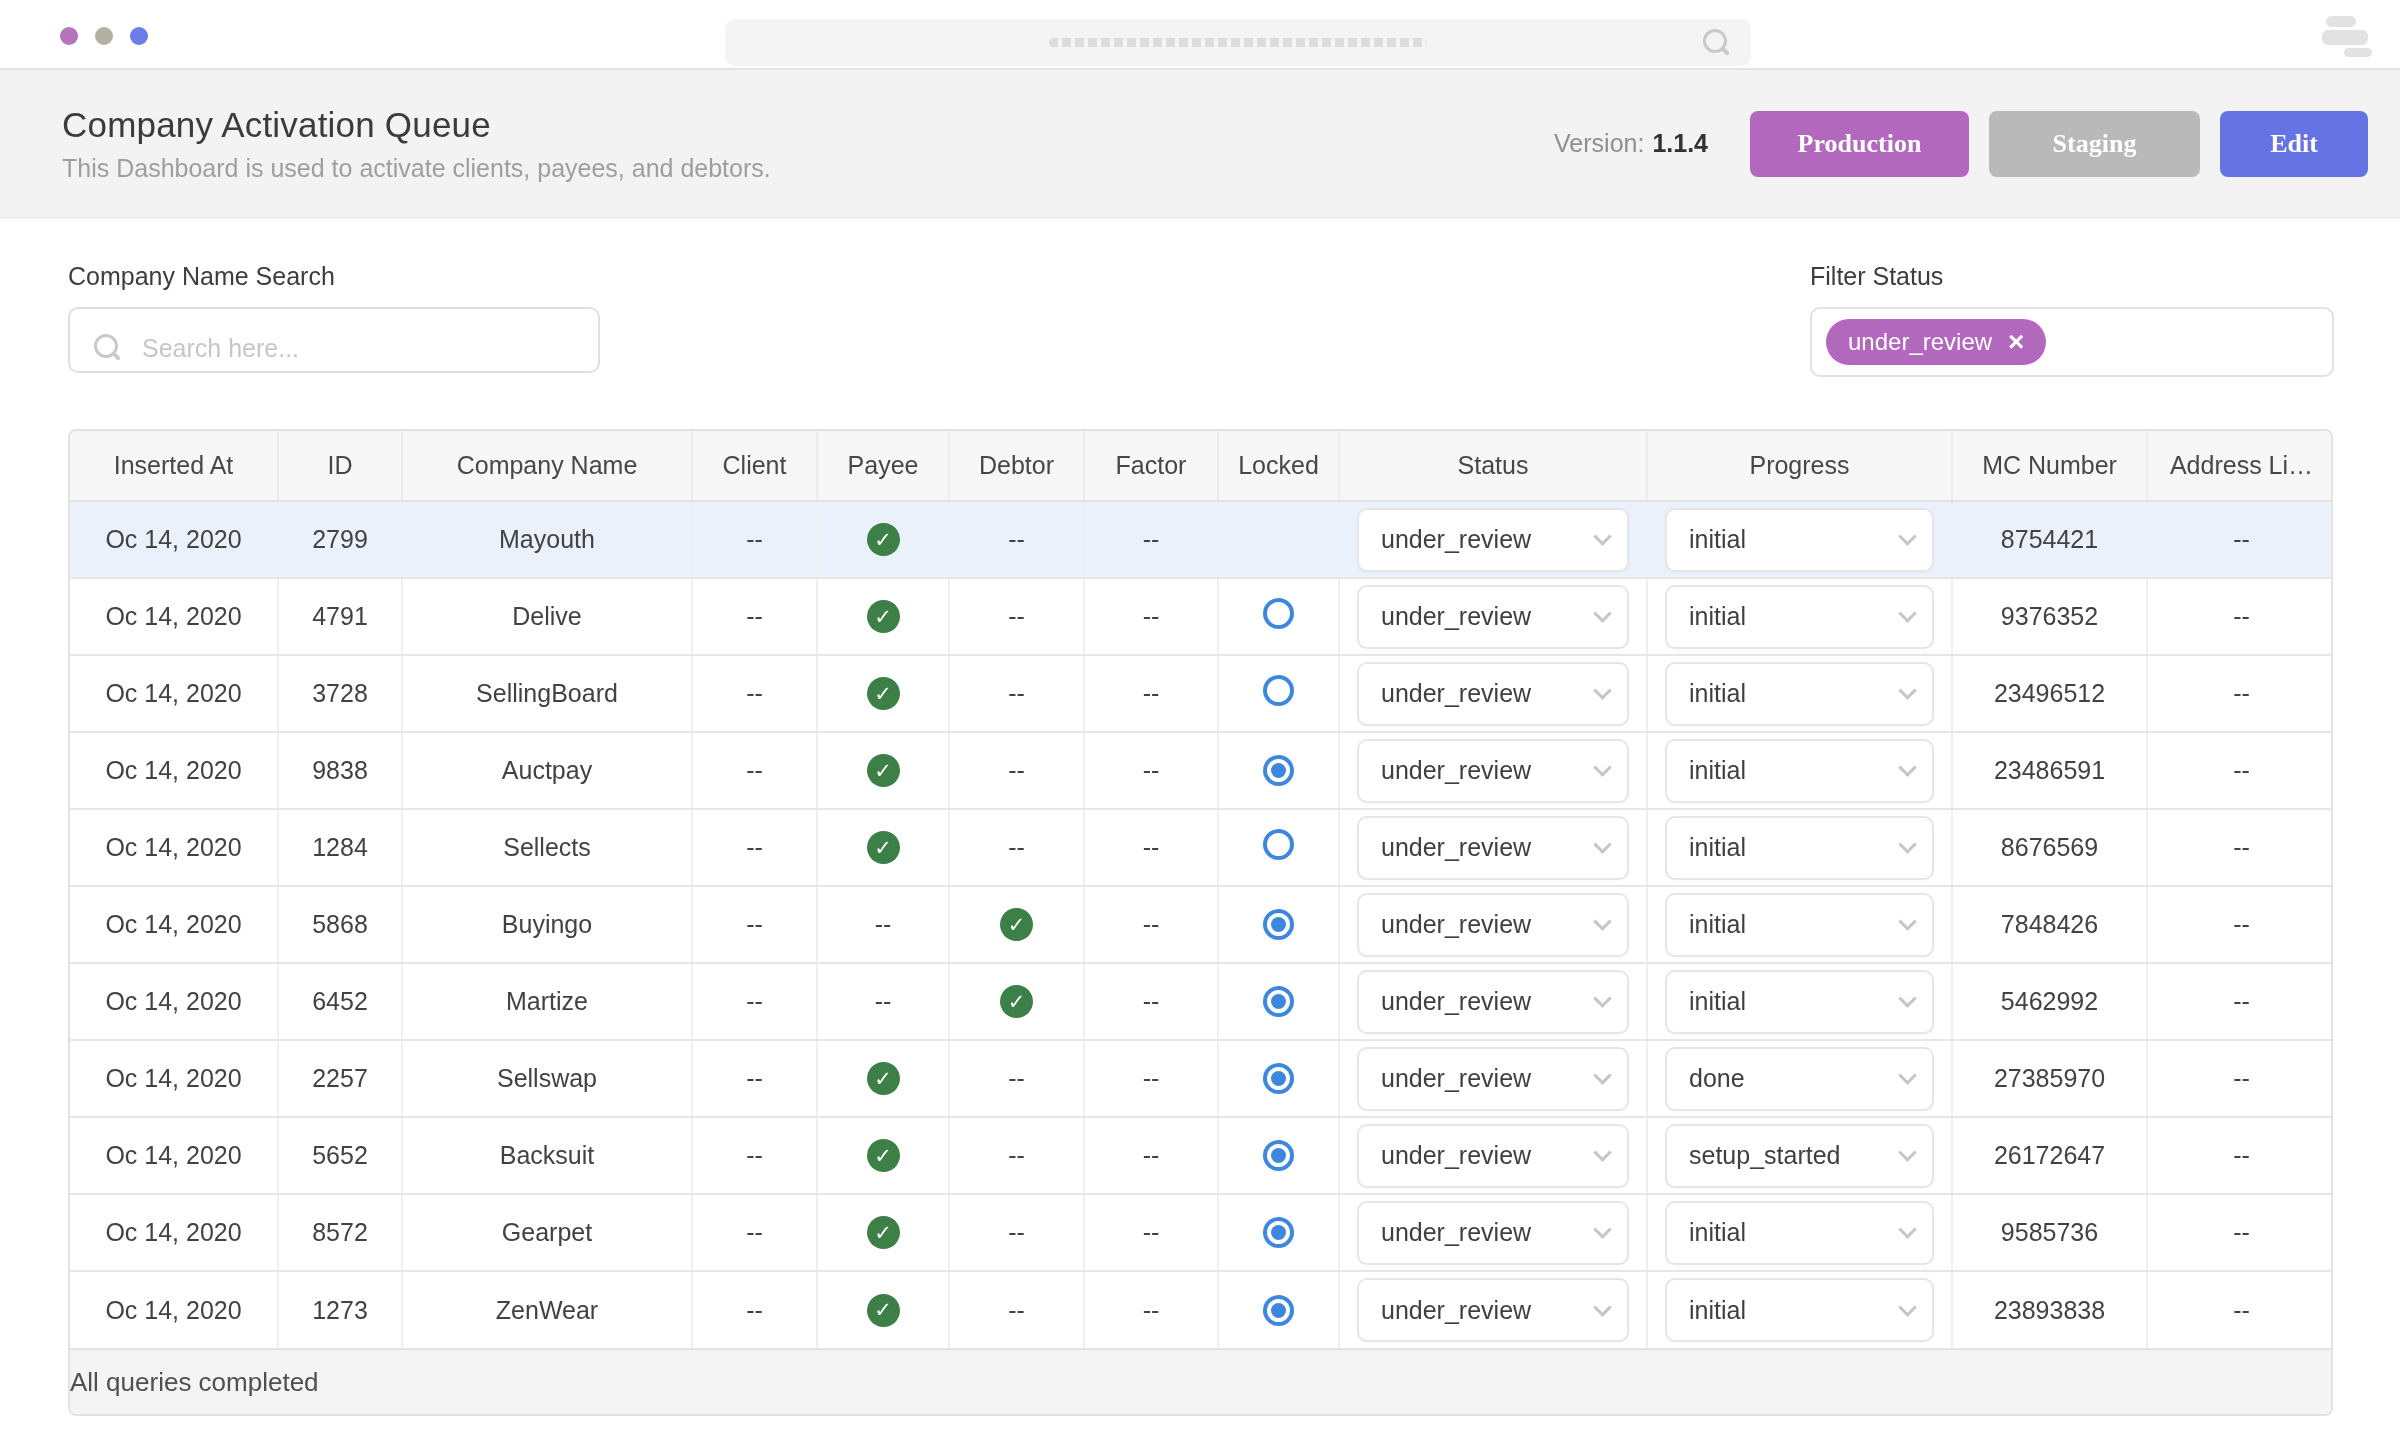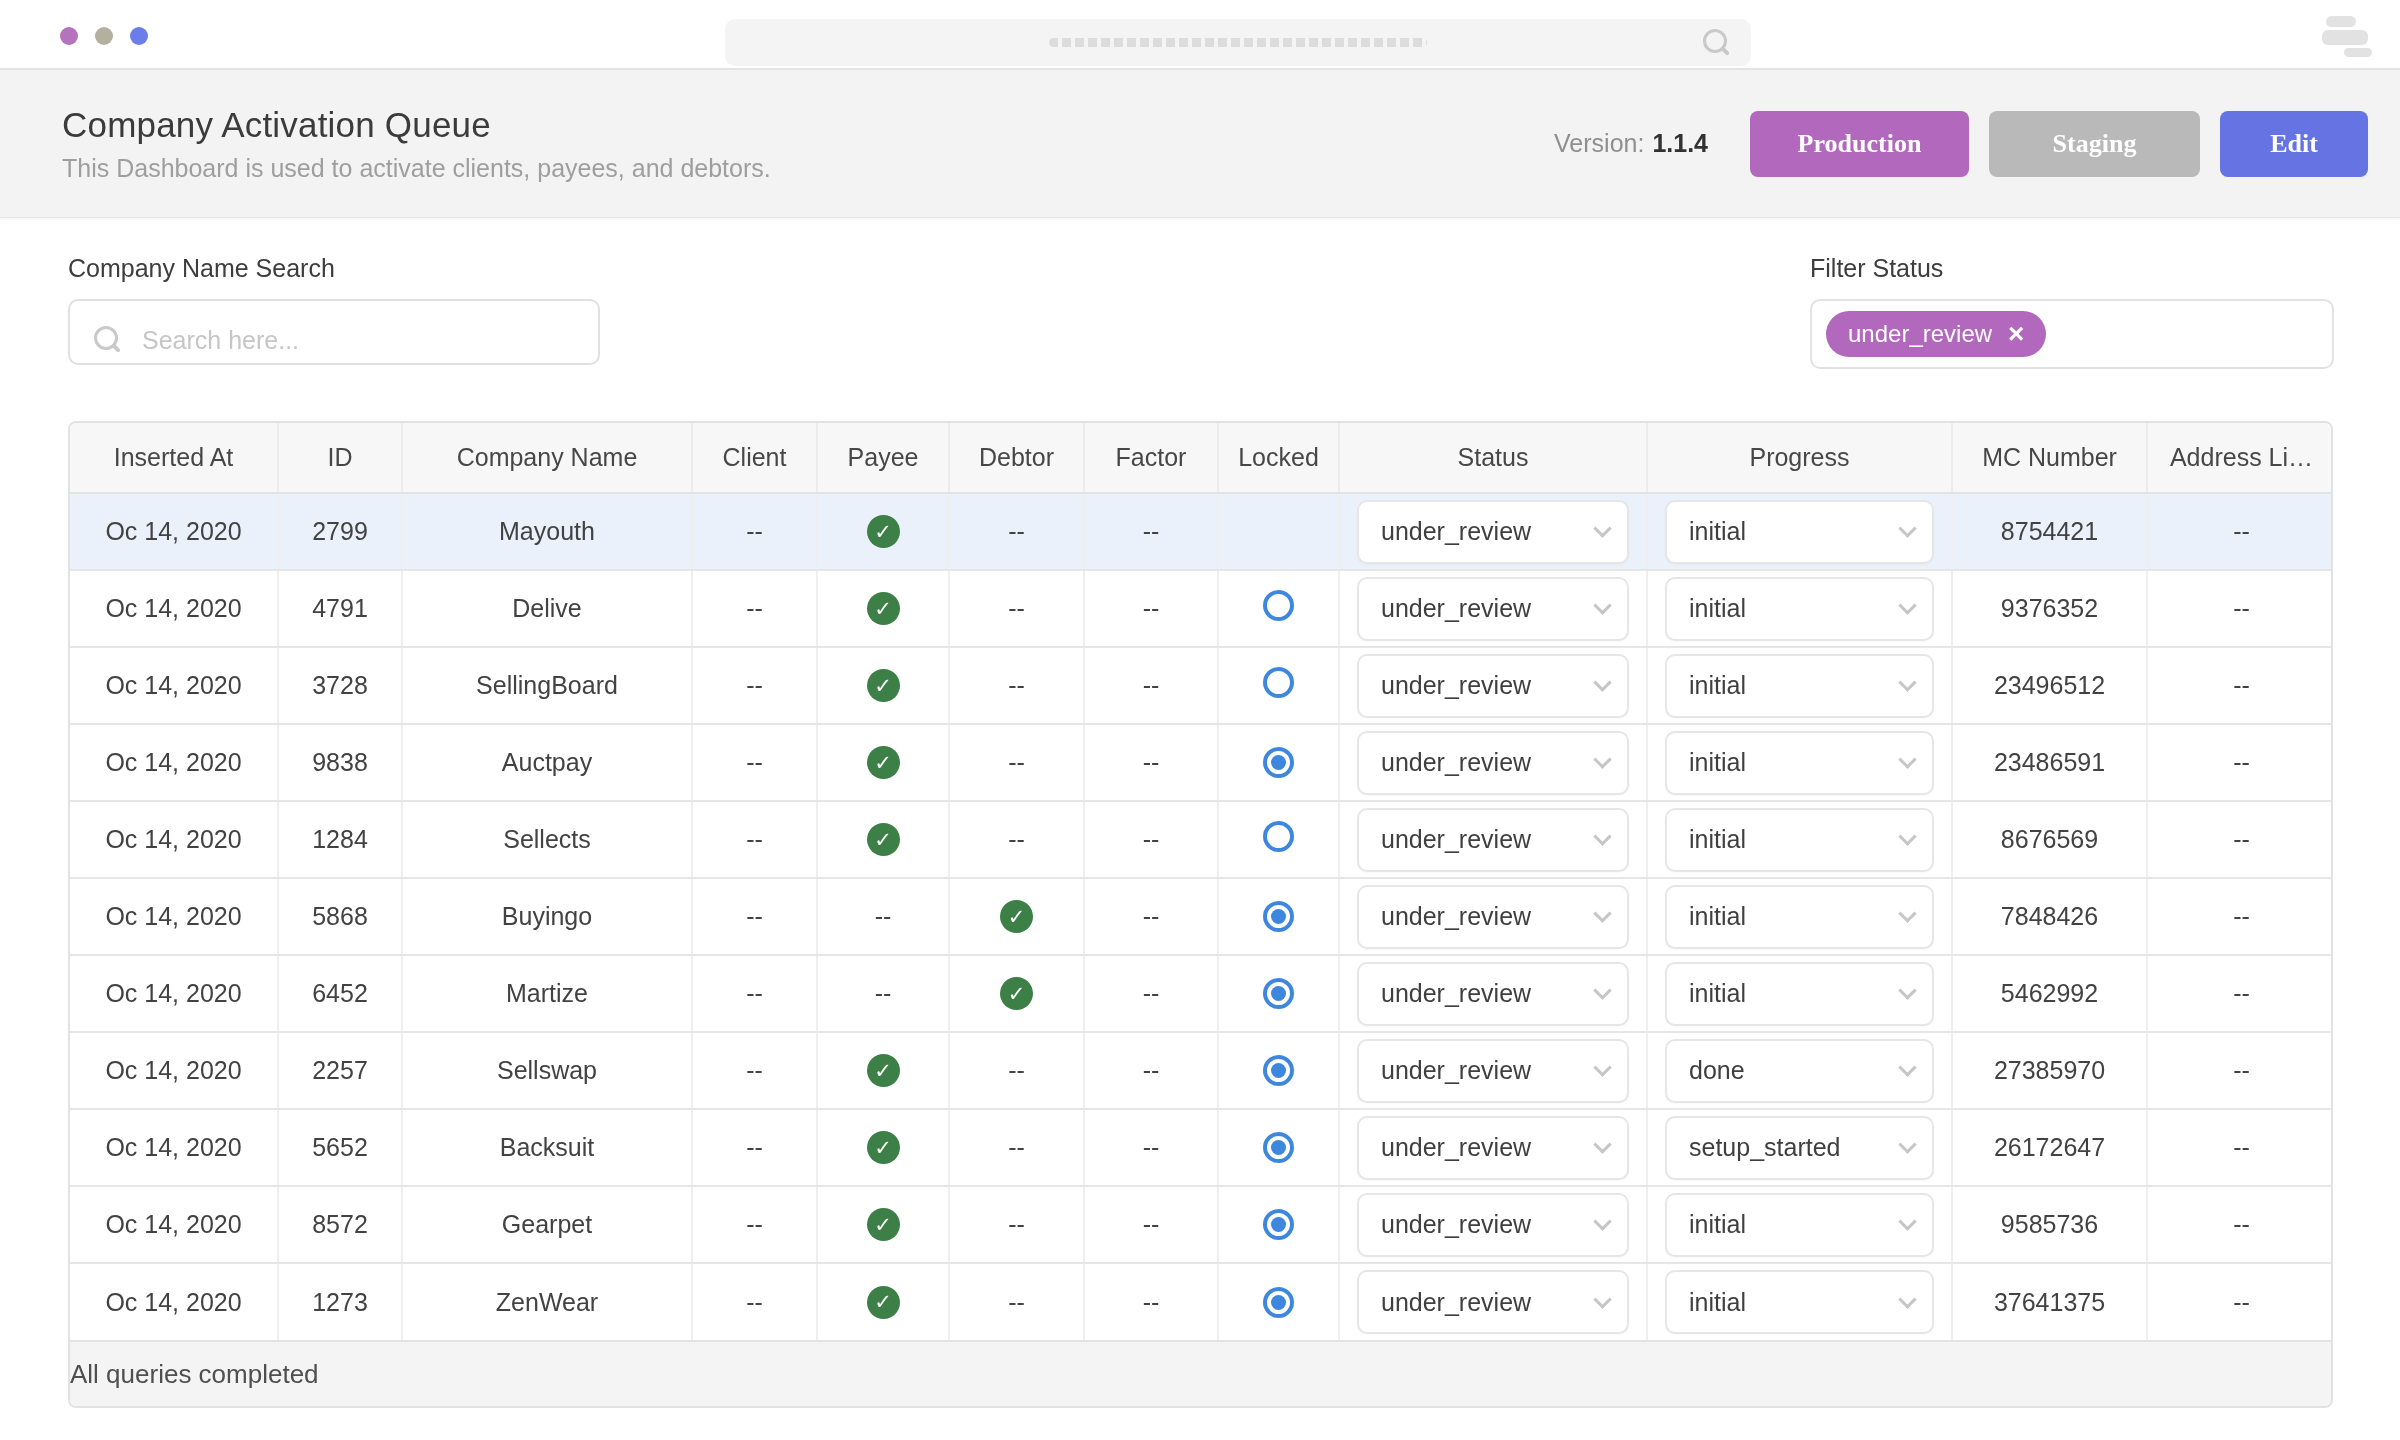--- a/index.html
+++ b/index.html
@@ -39,21 +39,21 @@
   .version { font-size:25px; color:#8f8f8f; margin-right:22px; }
   .version b { color:#323232; font-weight:700; margin-left:8px; }
   .btn { height:66px; border:none; border-radius:8px; color:#fff; font-size:26px; font-weight:600;
     font-family:Liberation Serif, serif; cursor:pointer; }
   .btn.production { width:219px; background:var(--production); }
   .btn.staging { width:211px; background:var(--staging); }
   .btn.edit { width:148px; background:var(--edit); }
 
   
   .controls { display:flex; justify-content:space-between; padding:36px 66px 0 68px; }
-  .field-label { font-size:25px; color:#3d3d3d; margin-bottom:16px; }
+  .field-label { font-size:25px; color:#3d3d3d; margin-bottom:16px;margin-top:8px; }
   .searchbox { width:532px; height:66px; border:2px solid #e0e0e0; border-radius:10px;
     display:flex; align-items:center; padding:16px 20px 0 24px; background:#fff; }
   .searchbox .mag { position:relative; flex:0 0 28px; }
   .searchbox input { border:none; outline:none; flex:1; margin-left:20px; font-size:25px;
     font-family:inherit; color:#444; background:transparent; }
   .searchbox input::placeholder { color:#c6c6c6; }
   .filterbox { width:524px; height:70px; border:2px solid #e2e2e2; border-radius:10px;
     display:flex; align-items:center; padding:0 14px; background:#fff; }
   .chip { height:46px; background:var(--chip); color:#fff; border-radius:23px;
     display:inline-flex; align-items:center; gap:16px; padding:0 22px; font-size:24px; }
@@ -381,19 +381,19 @@
           <td>--</td>
           <td><span class="radio on"></span></td>
           <td><span class="sel">
               <span class="sel-t">under_review</span>
               <i class="chev"></i>
             </span></td>
           <td><span class="sel">
               <span class="sel-t">initial</span>
               <i class="chev"></i>
             </span></td>
-          <td>37641375</td>
+          <td>23893838</td>
           <td>--</td>
         </tr>
       </tbody>
   </table>
   <div class="table-footer">All queries completed</div>
 </div>
 
 </body></html>

